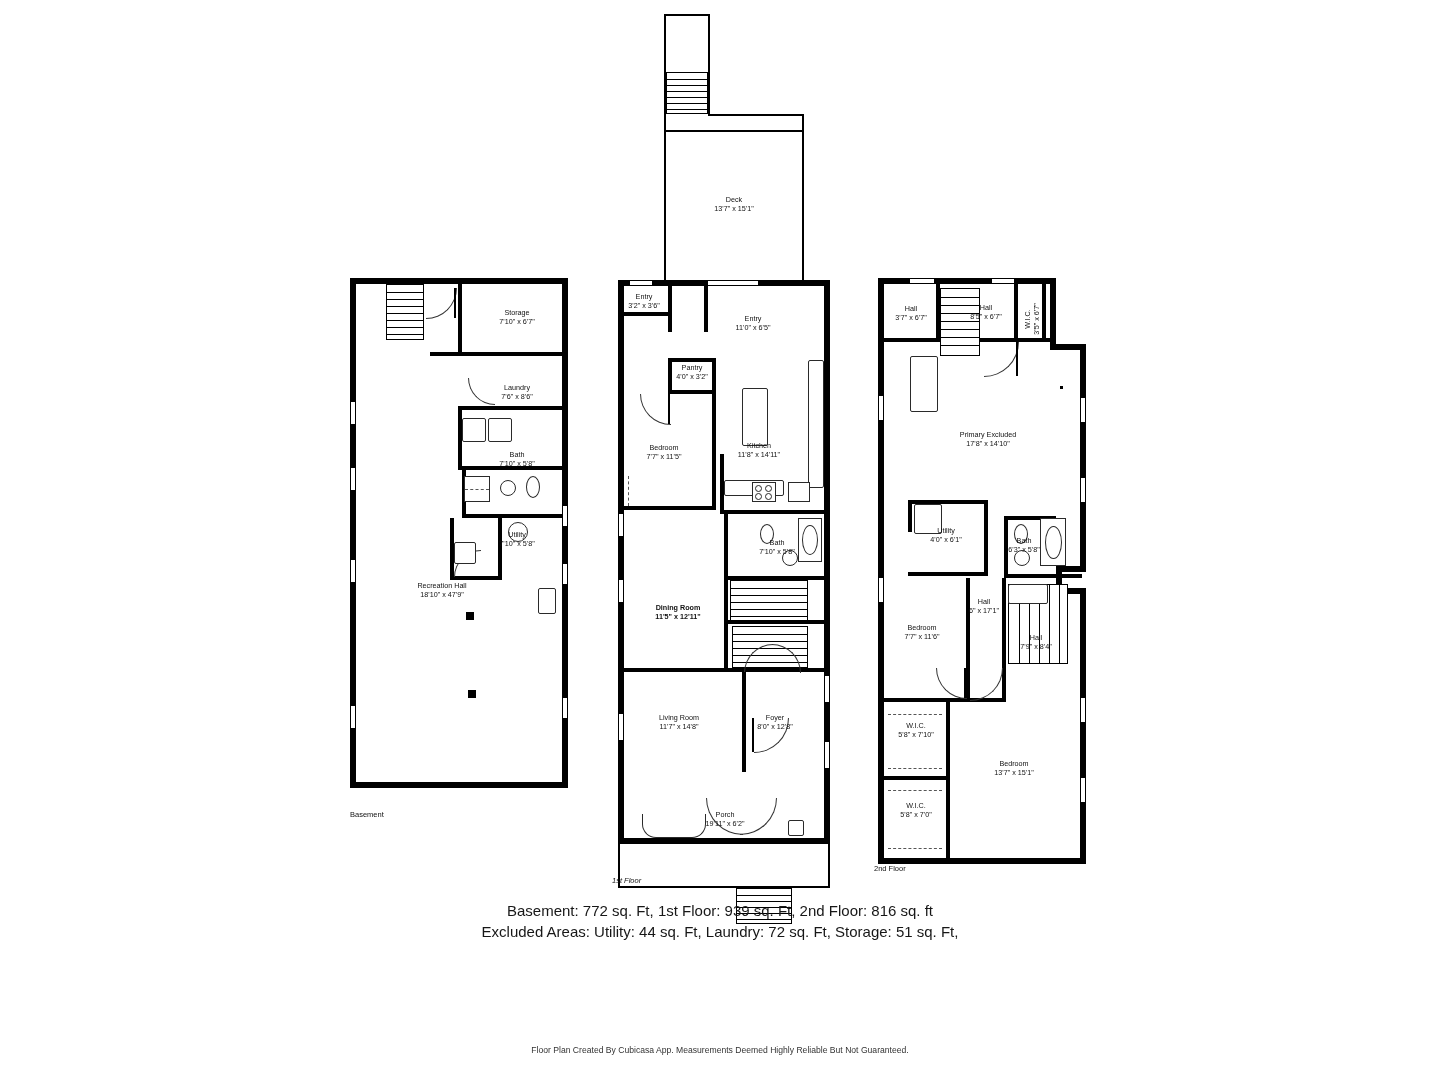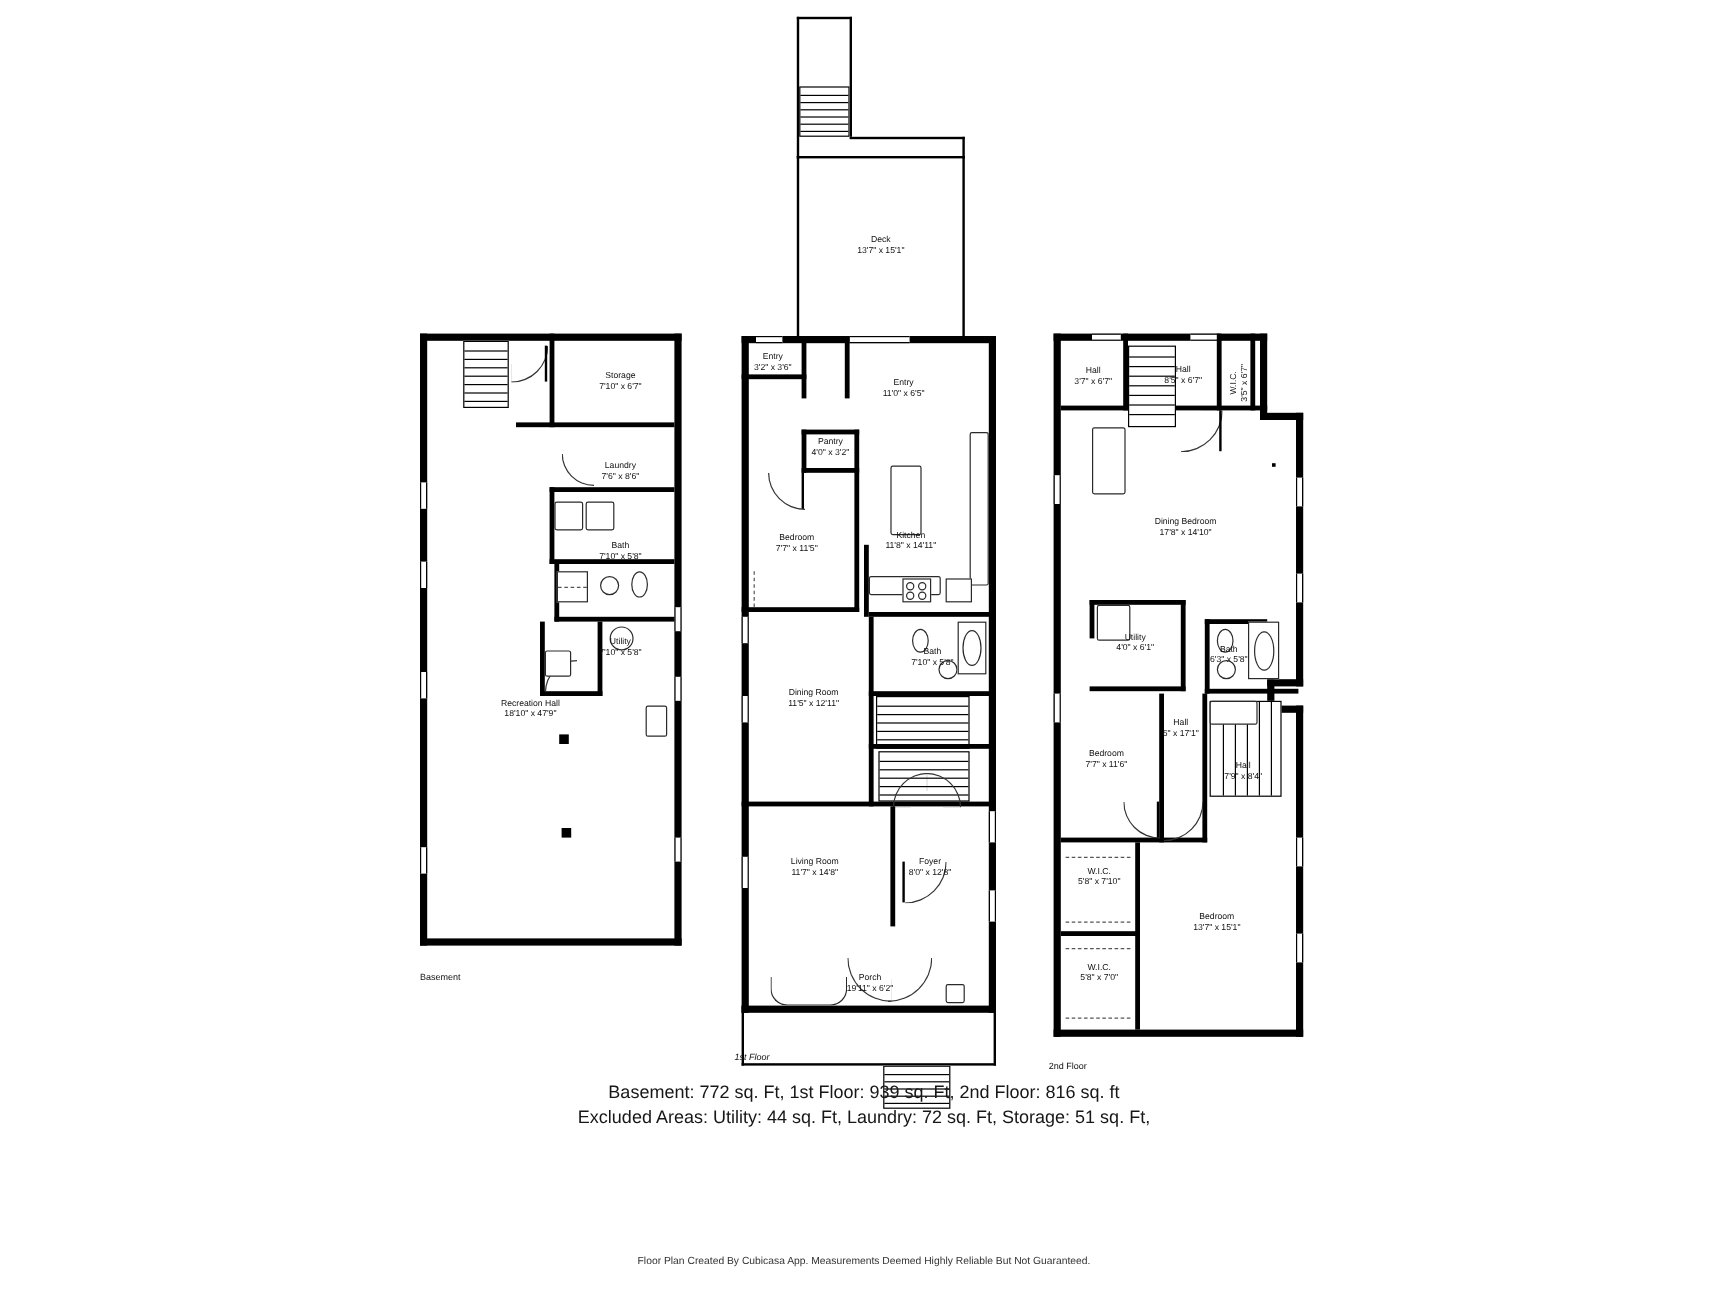--- a/index.html
+++ b/index.html
@@ -387,21 +387,21 @@
       <span class="dim">7'7" x 11'5"</span>
     </div>
     <div class="label" style="left:147px; top:427px;">
       <span class="nm">Kitchen</span>
       <span class="dim">11'8" x 14'11"</span>
     </div>
     <div class="label" style="left:165px; top:524px;">
       <span class="nm">Bath</span>
       <span class="dim">7'10" x 5'8"</span>
     </div>
-    <div class="label" style="left:66px; top:558px;">
+    <div class="label" style="left:66px; top:589px;font-weight:bold;">
       <span class="nm">Dining Room</span>
       <span class="dim">11'5" x 12'11"</span>
     </div>
     <div class="label" style="left:67px; top:699px;">
       <span class="nm">Living Room</span>
       <span class="dim">11'7" x 14'8"</span>
     </div>
     <div class="label" style="left:163px; top:699px;">
       <span class="nm">Foyer</span>
       <span class="dim">8'0" x 12'8"</span>
@@ -499,21 +499,21 @@
     </div>
     <div class="label" style="left:112px; top:25px;">
       <span class="nm">Hall</span>
       <span class="dim">8'5" x 6'7"</span>
     </div>
     <div class="label vert" style="left:158px; top:32px;">
       <span class="nm">W.I.C.</span>
       <span class="dim">3'5" x 6'7"</span>
     </div>
     <div class="label" style="left:114px; top:152px;">
-      <span class="nm">Dining Bedroom</span>
+      <span class="nm">Primary Excluded</span>
       <span class="dim">17'8" x 14'10"</span>
     </div>
     <div class="label" style="left:72px; top:248px;">
       <span class="nm">Utility</span>
       <span class="dim">4'0" x 6'1"</span>
     </div>
     <div class="label" style="left:150px; top:258px;">
       <span class="nm">Bath</span>
       <span class="dim">6'3" x 5'8"</span>
     </div>
@@ -535,21 +535,21 @@
     </div>
     <div class="label" style="left:42px; top:523px;">
       <span class="nm">W.I.C.</span>
       <span class="dim">5'8" x 7'0"</span>
     </div>
     <div class="label" style="left:140px; top:481px;">
       <span class="nm">Bedroom</span>
       <span class="dim">13'7" x 15'1"</span>
     </div>
 
-    <div class="floor-tag" style="left:0; top:606px;">2nd Floor</div>
+    <div class="floor-tag" style="left:0; top:586px;">2nd Floor</div>
   </div>
 
   <div id="summary">
     <div class="line">Basement: 772 sq. Ft, 1st Floor: 939 sq. Ft, 2nd Floor: 816 sq. ft</div>
     <div class="line">Excluded Areas: Utility: 44 sq. Ft, Laundry: 72 sq. Ft, Storage: 51 sq. Ft,</div>
   </div>
 
   <div id="credit">Floor Plan Created By Cubicasa App. Measurements Deemed Highly Reliable But Not Guaranteed.</div>
 
 </div>

